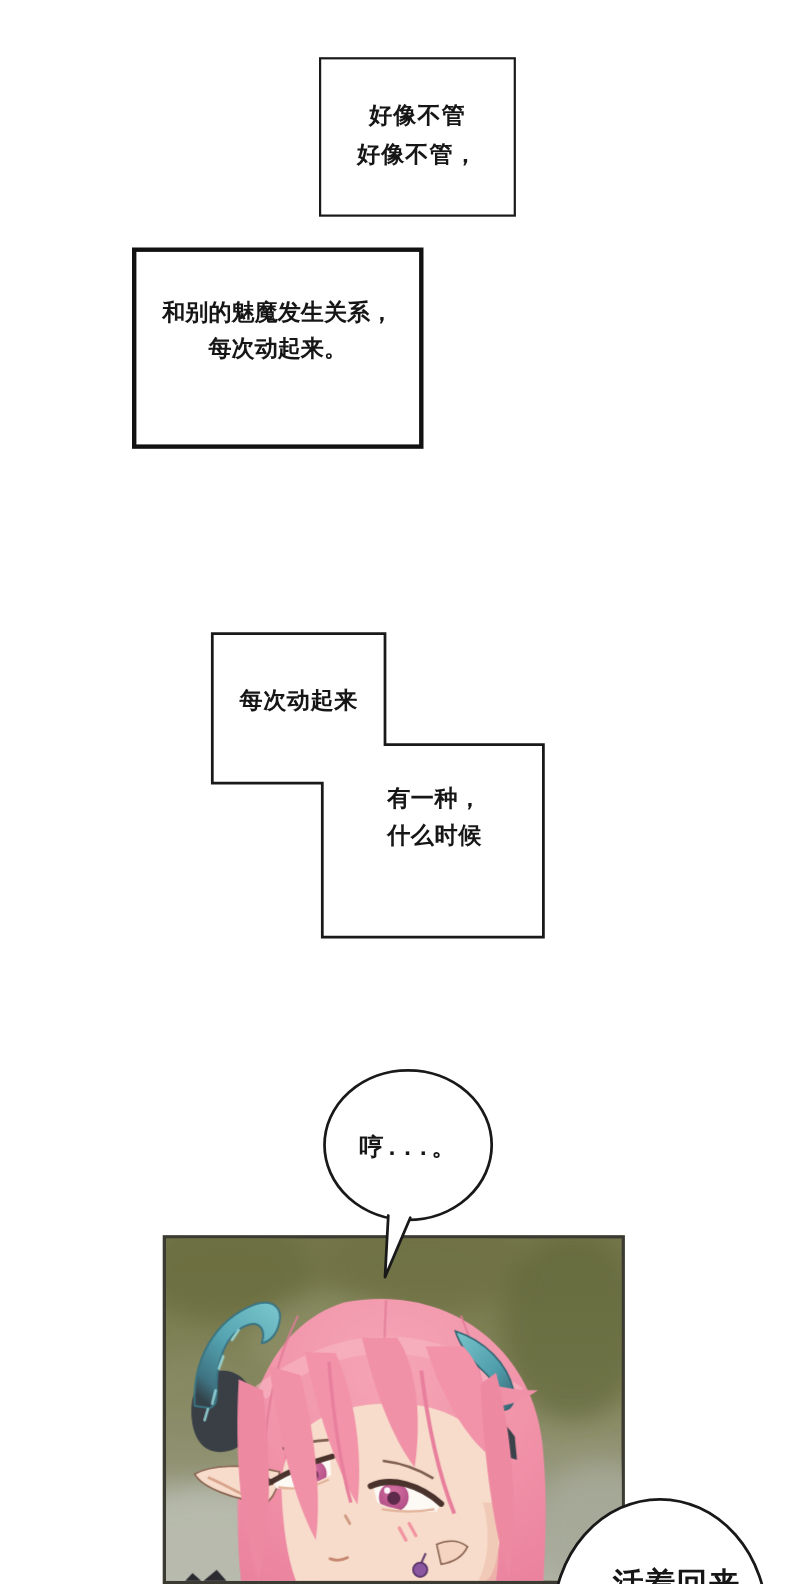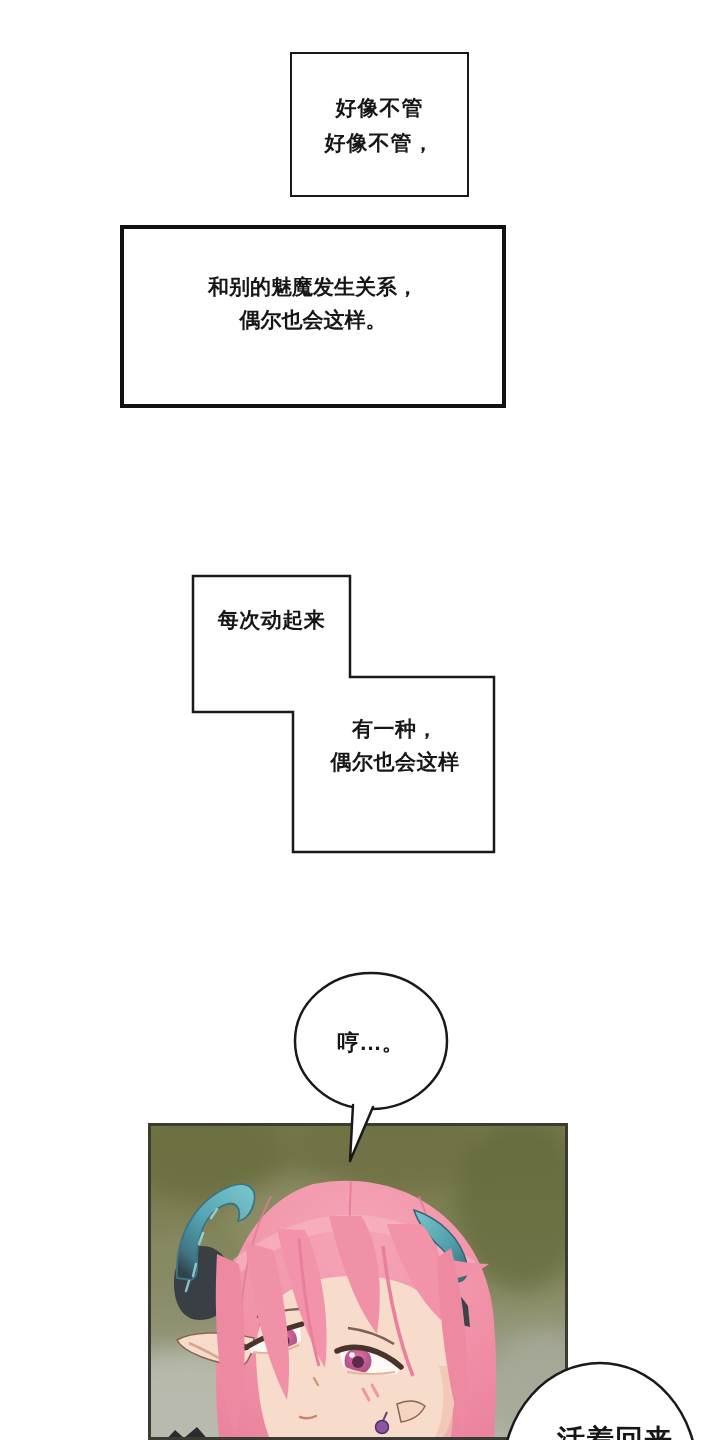--- a/index.html
+++ b/index.html
@@ -1,29 +1,29 @@
 <!DOCTYPE html>
 <html><head>
 <meta charset="utf-8">
 <style>
   html,body{margin:0;padding:0;background:#ffffff;}
   .page{
     position:relative;width:720px;height:1440px;background:#ffffff;
-    overflow:hidden;font-family:Liberation Sans, sans-serif;
+    overflow:hidden;font-family:Liberation Mono, monospace;
     font-weight:700;color:#161616;
   }
   .nbox{position:absolute;background:#ffffff;display:flex;flex-direction:column;
     align-items:center;justify-content:center;text-align:center;z-index:2;}
   .b1{left:290px;top:52px;width:175px;height:141px;border:2px solid #191919;
     font-size:21px;line-height:35px;letter-spacing:1px;}
-  .b2{left:120px;top:225px;width:386px;height:183px;border:4px solid #111111;
+  .b2{left:120px;top:225px;width:265px;height:183px;border:4px solid #111111;
     font-size:21px;line-height:33px;padding-bottom:28px;box-sizing:border-box;}
   .boxes34{position:absolute;left:188px;top:571px;z-index:2;}
   .ntext{position:absolute;text-align:center;z-index:3;font-size:21px;line-height:33px;letter-spacing:0.5px;}
-  .t3{left:193px;top:603px;width:157px;}
+  .t3{left:193px;top:623px;width:157px;}
   .t4{left:300px;top:712px;width:190px;}
   .bub1{position:absolute;left:283px;top:963px;z-index:5;}
   .btext1{position:absolute;left:321px;top:1028px;width:100px;text-align:center;
     font-size:22px;z-index:6;letter-spacing:1px;}
   .panel{position:absolute;left:148px;top:1123px;width:420px;height:317px;
     border:3px solid #3b3a33;box-sizing:border-box;overflow:hidden;z-index:1;background:#84865c;}
   .bub2{position:absolute;left:492px;top:1352px;z-index:5;}
   .btext2{position:absolute;left:550px;top:1421px;width:130px;text-align:center;
     font-size:28px;z-index:6;letter-spacing:1px;white-space:nowrap;}
 </style>
@@ -32,32 +32,32 @@
 
 <div class="page">
 
   <div class="nbox b1">
     <div>好像不管</div>
     <div>好像不管，</div>
   </div>
 
   <div class="nbox b2">
     <div>和别的魅魔发生关系，</div>
-    <div>偶尔也会这样。</div>
+    <div>每次动起来。</div>
   </div>
 
   <svg class="boxes34" width="314" height="287" viewBox="188 571 314 287">
     <polygon points="193,576 350,576 350,677 494,677 494,852 293,852 293,712 193,712" fill="#ffffff" stroke="#191919" stroke-width="2.5"></polygon>
   </svg>
   <div class="ntext t3">
     <div>每次动起来</div>
   </div>
   <div class="ntext t4">
     <div>有一种，</div>
-    <div>偶尔也会这样</div>
+    <div>什么时候</div>
   </div>
 
   <div class="panel">
     <svg width="414" height="311" viewBox="0 0 414 311">
       <defs>
         <linearGradient id="bgG" x1="0" y1="0" x2="0" y2="1">
           <stop offset="0" stop-color="#75774a"></stop>
             <stop offset="0.45" stop-color="#84865c"></stop>
           <stop offset="0.75" stop-color="#9c9e86"></stop>
             <stop offset="1" stop-color="#b3b6a8"></stop>

